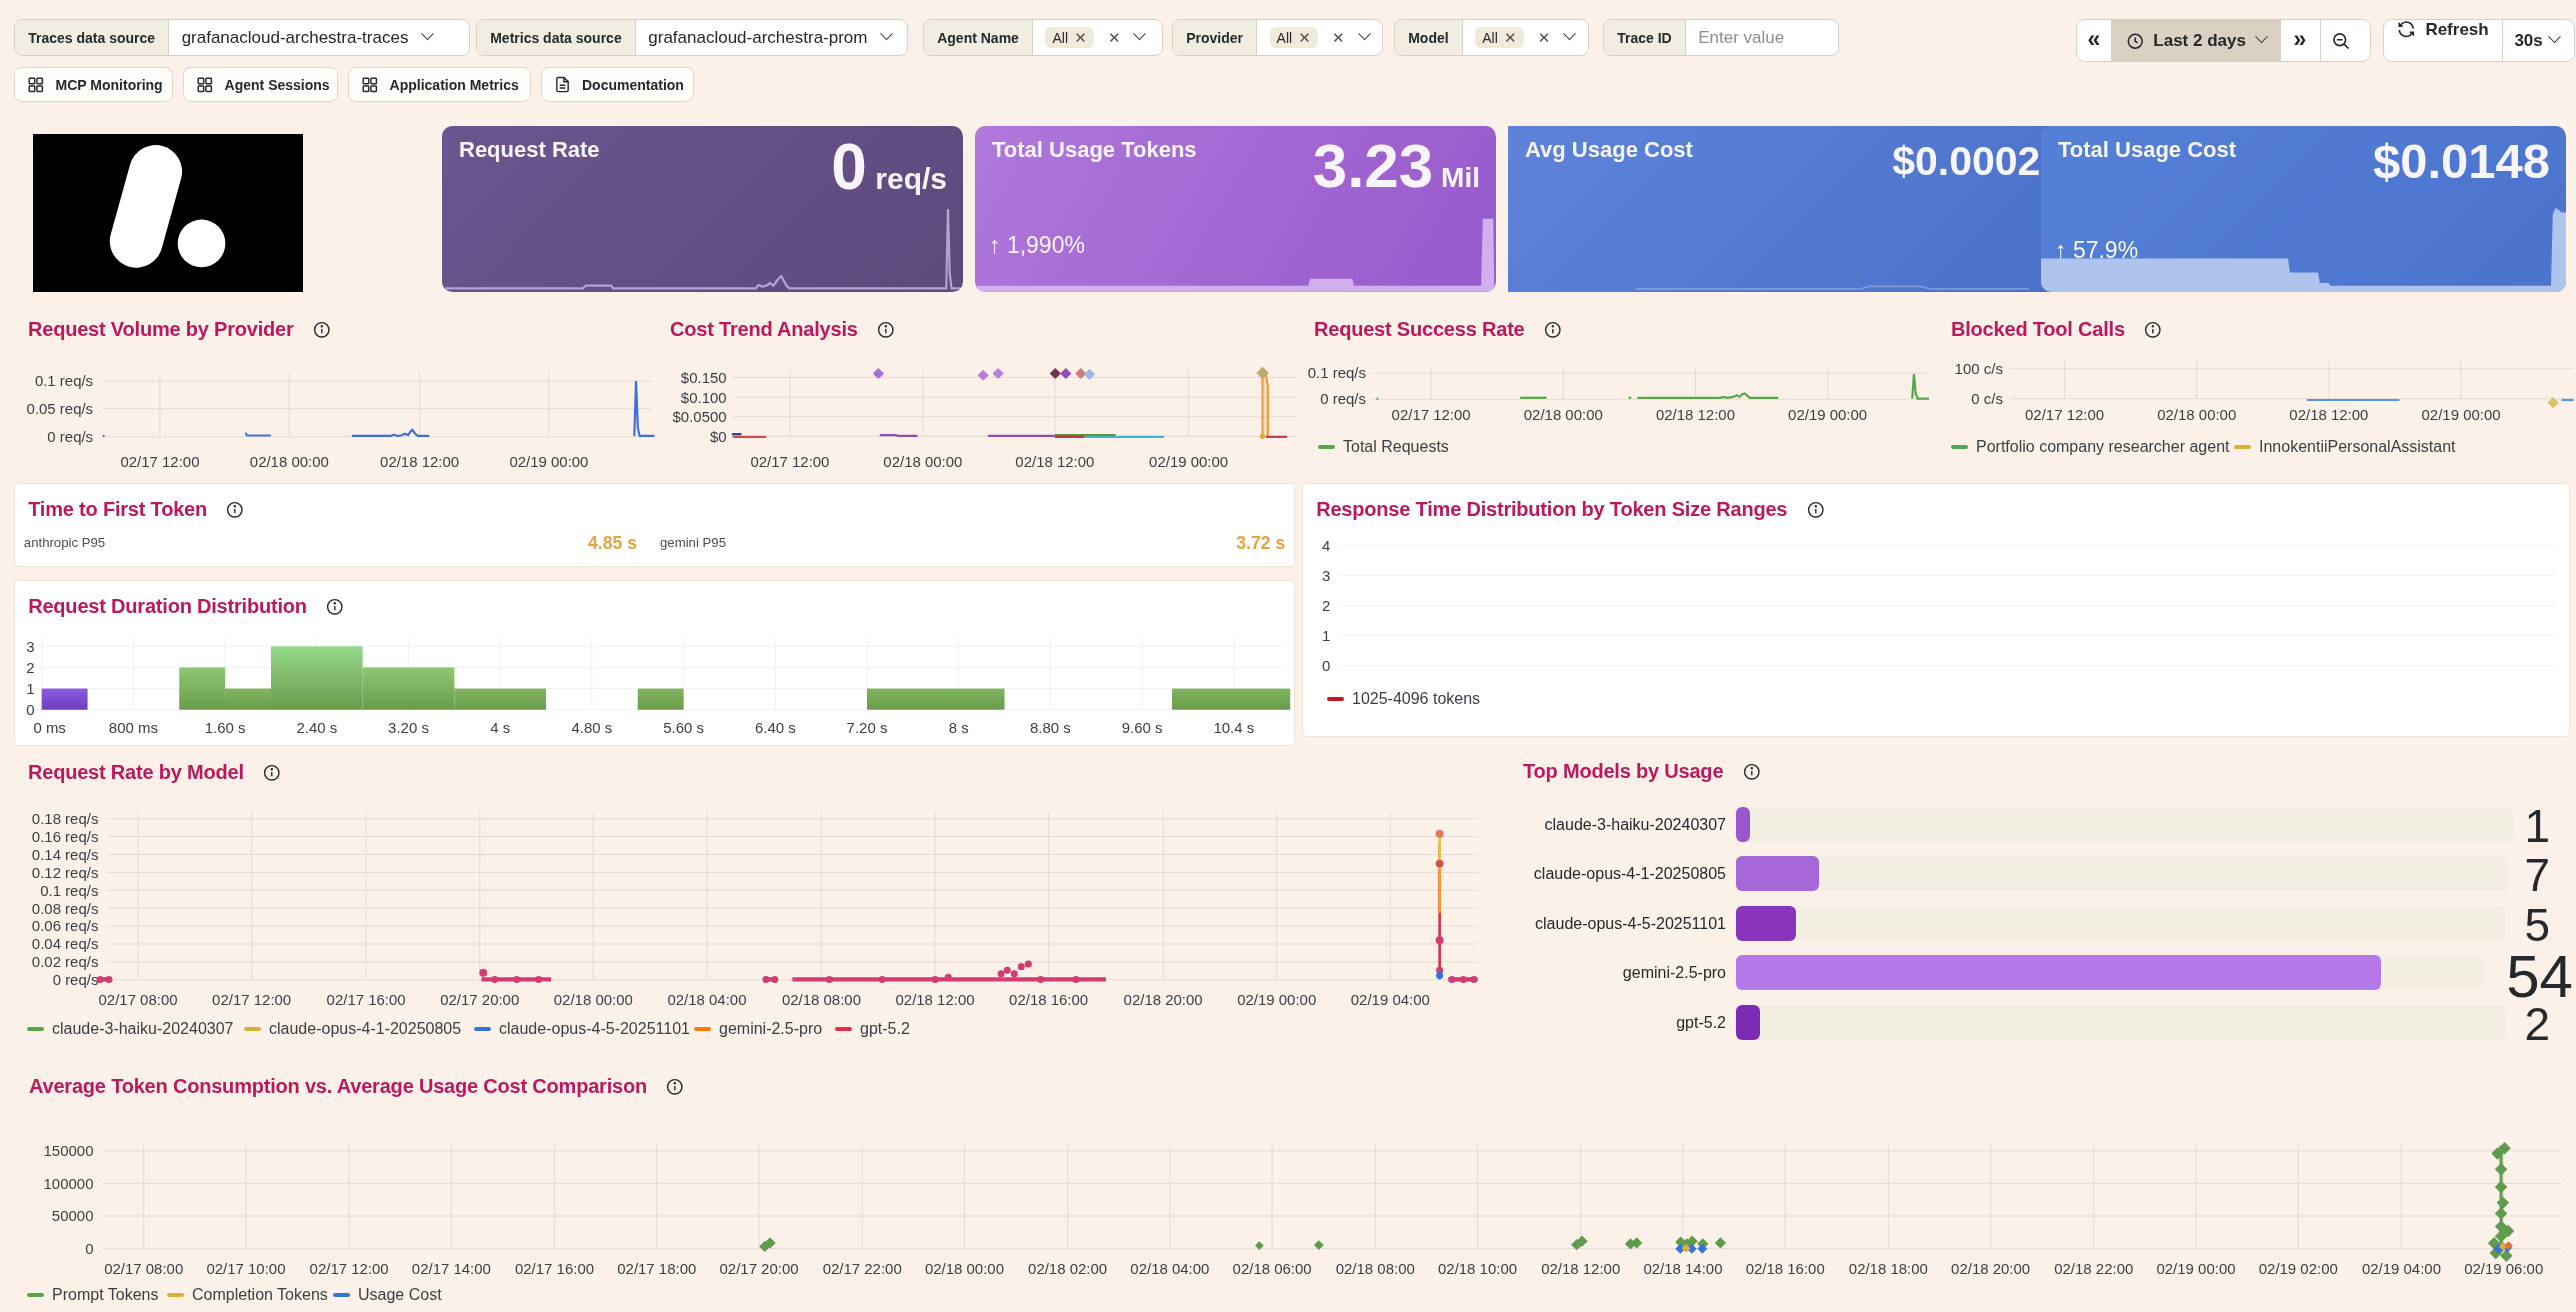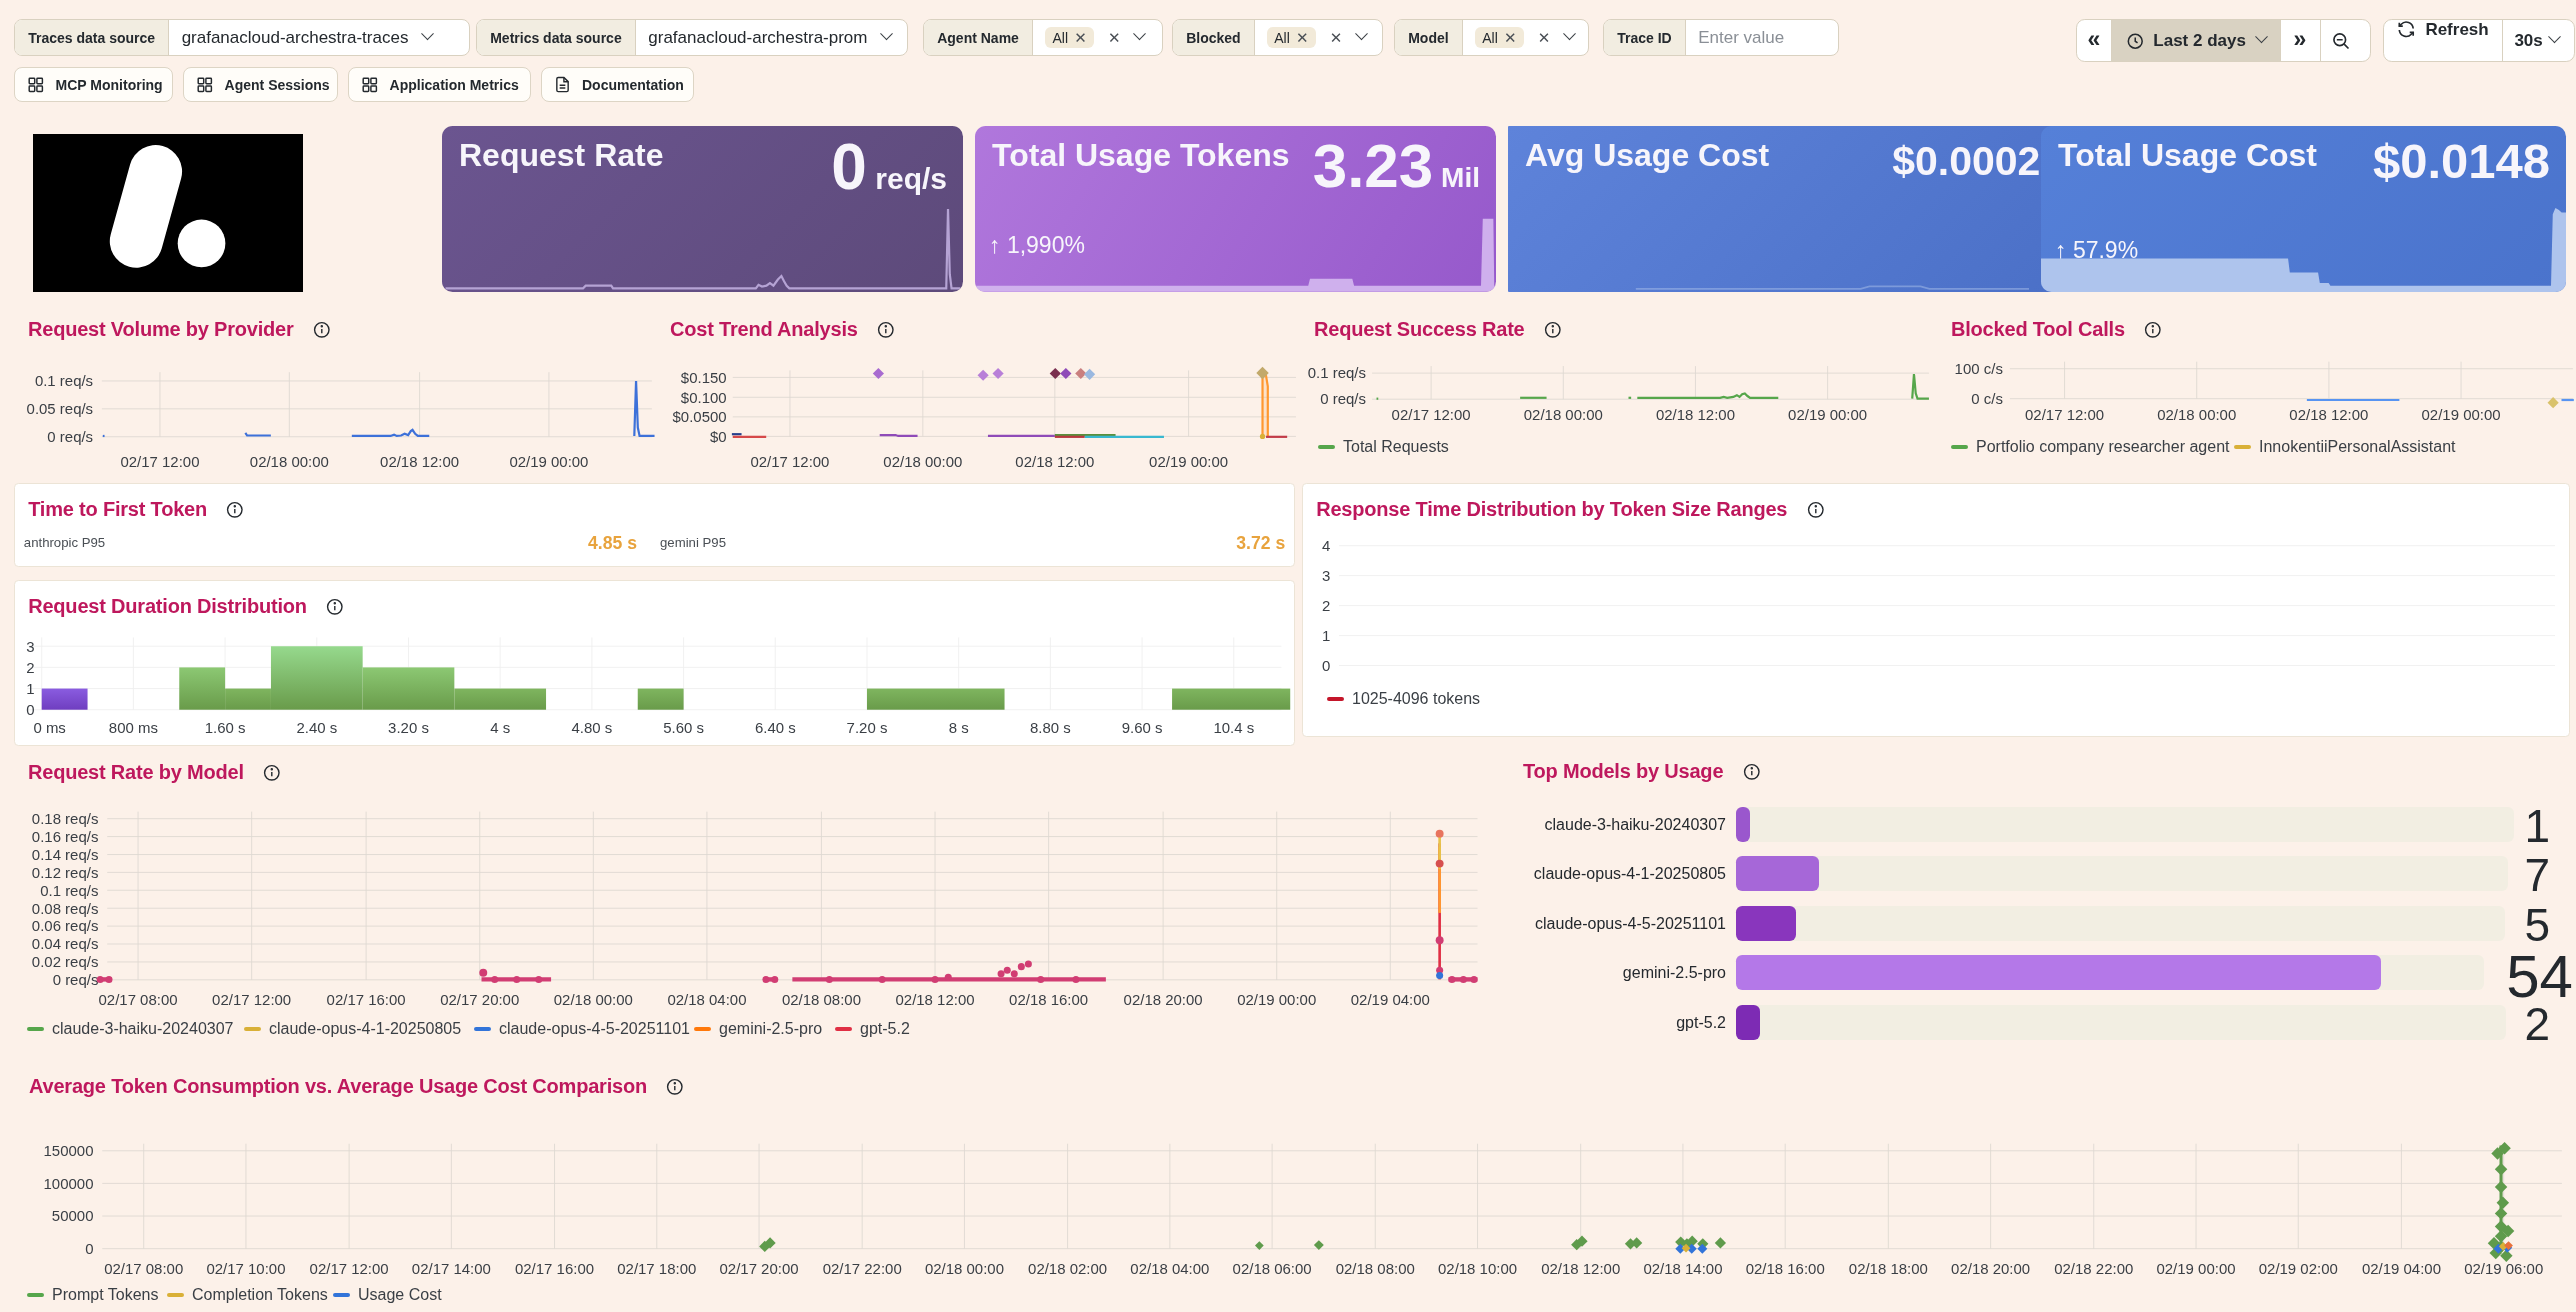--- a/index.html
+++ b/index.html
@@ -11,21 +11,21 @@
 .ctl .val{display:flex;align-items:center;padding:0 12.4px;font-size:17px;color:#24292e;white-space:nowrap;gap:8.8px}
 .chev{display:inline-block;width:8px;height:8px;border-right:1.6px solid #3a3f44;border-bottom:1.6px solid #3a3f44;transform:rotate(45deg) translate(-2.6px,-2.6px);margin-left:6.2px}
 .pill{background:#f2ead9;border-radius:6px;padding:2.6px 7px;font-size:14px;color:#24292e;display:flex;align-items:center;gap:6.2px}
 .x{font-size:15px;color:#4a4f55;line-height:1}
 .navbtn{position:absolute;top:67px;height:35px;border:0.9px solid #ddd5c5;border-radius:8px;background:#fffdf9;display:flex;align-items:center;gap:10.6px;padding:0 12.4px;font-size:14px;font-weight:700;color:#24292e;box-sizing:border-box;white-space:nowrap}
 .tbtn{border:0.9px solid #d9d1c0;background:#fff;box-sizing:border-box}
 .title{position:absolute;font-size:20px;font-weight:700;letter-spacing:-0.2px;color:#be185d;white-space:nowrap;display:flex;align-items:center;gap:19.4px}
 .card{position:absolute;background:#fff;border:0.9px solid #ece4d6;border-radius:4.4px;box-sizing:border-box}
 .leg{position:absolute;display:flex;align-items:center;gap:8px;font-size:16px;color:#3a3f45;white-space:nowrap}
 .dash{display:inline-block;width:17px;height:4.4px;border-radius:2.2px}
-.statT{position:absolute;font-size:32px;font-weight:700;color:#f7f5fb;white-space:nowrap}
+.statT{position:absolute;font-size:22px;font-weight:700;color:#f7f5fb;white-space:nowrap}
 </style>
 </head>
 <body>
 
 <div class="ctl" style="left:14px;width:456px">
   <div class="lab">Traces data source</div>
   <div class="val">grafanacloud-archestra-traces<span class="chev"></span></div>
 </div>
 <div class="ctl" style="left:476px;width:432px">
   <div class="lab">Metrics data source</div>
@@ -33,21 +33,21 @@
 </div>
 <div class="ctl" style="left:923px;width:240px">
   <div class="lab">Agent Name</div>
   <div class="val">
       <span class="pill">All <span class="x">✕</span></span>
       <span class="x" style="margin-left:5.3px">✕</span>
       <span class="chev"></span>
     </div>
 </div>
 <div class="ctl" style="left:1172px;width:211px">
-  <div class="lab">Blocked</div>
+  <div class="lab">Provider</div>
   <div class="val">
       <span class="pill">All <span class="x">✕</span></span>
       <span class="x" style="margin-left:5.3px">✕</span>
       <span class="chev"></span>
     </div>
 </div>
 <div class="ctl" style="left:1394px;width:195px">
   <div class="lab">Model</div>
   <div class="val">
       <span class="pill">All <span class="x">✕</span></span>

